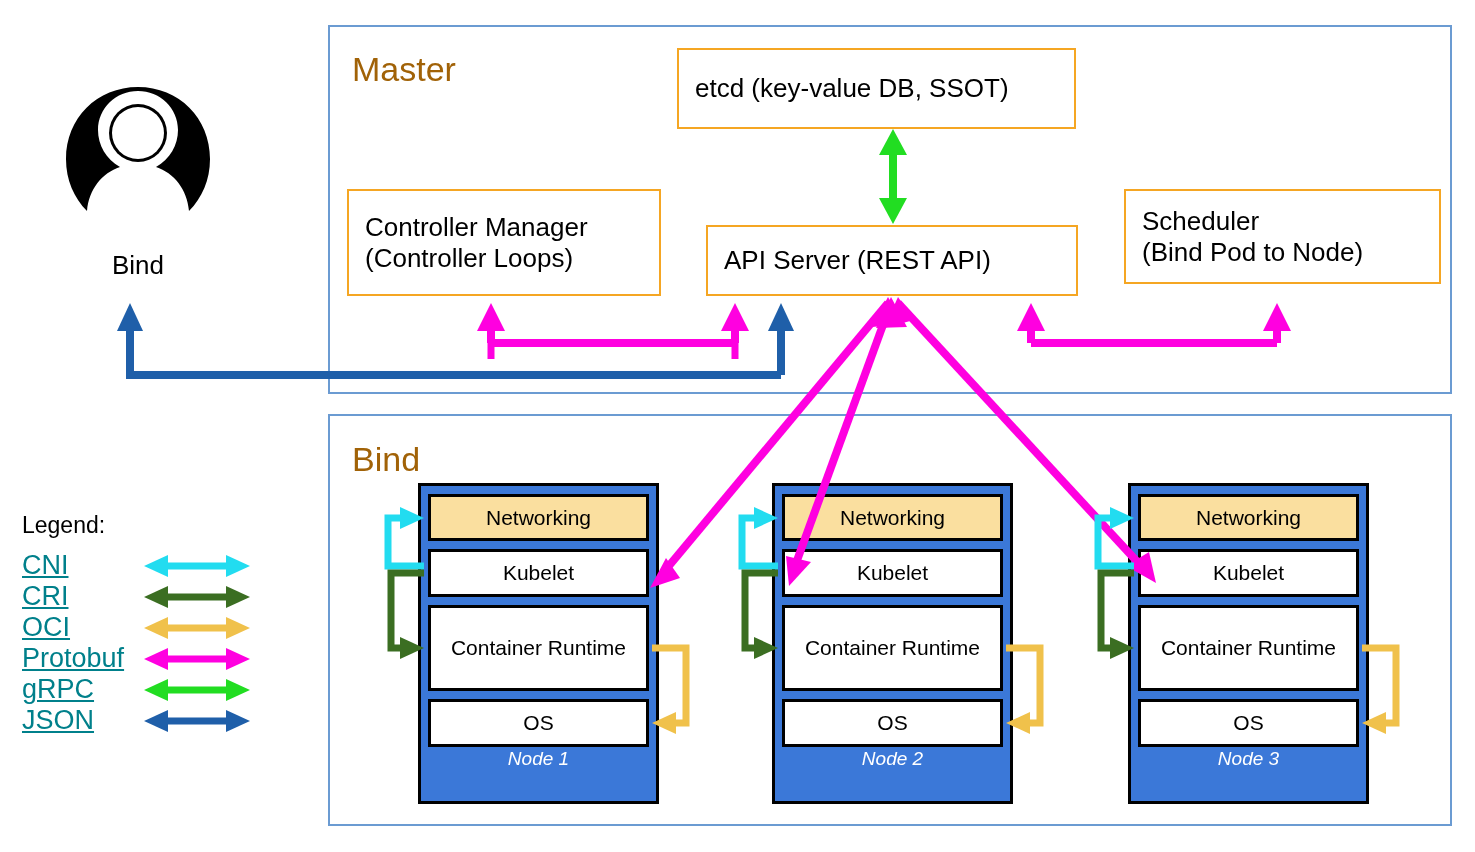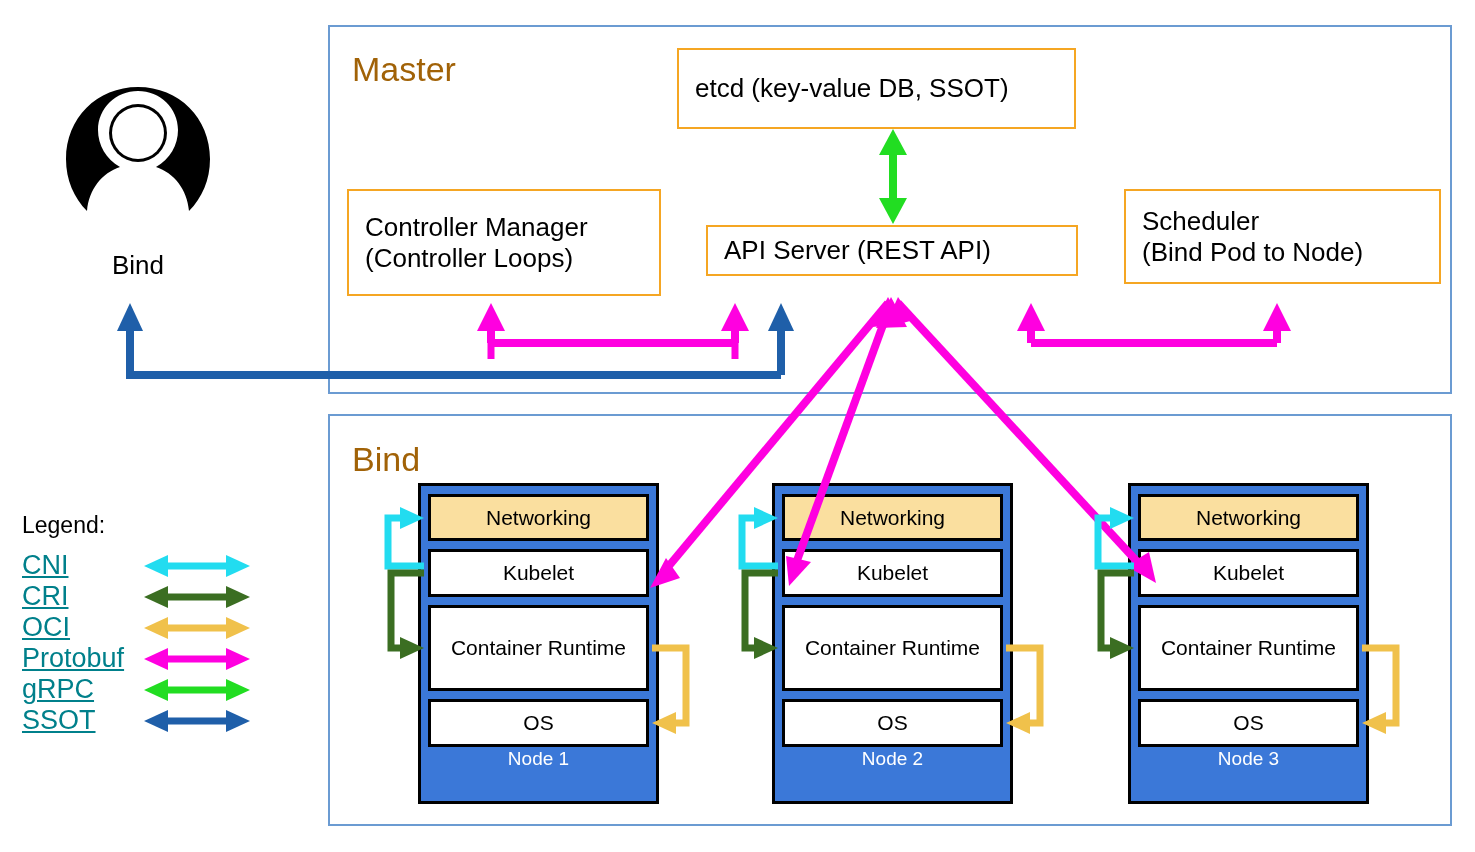--- a/index.html
+++ b/index.html
@@ -12,21 +12,21 @@
   .orange-box{position:absolute;border:2px solid #f5a623;background:#fff;box-sizing:border-box;
     display:flex;align-items:center;justify-content:center;text-align:center;
     font-size:26px;color:#000;line-height:1.18;}
   .orange-box.left{justify-content:flex-start;padding-left:16px;text-align:left;}
 
   .node-box{position:absolute;background:#3b78d8;border:3px solid #000;box-sizing:border-box;}
   .node-row{position:absolute;background:#fff;border:3px solid #000;box-sizing:border-box;
     display:flex;align-items:center;justify-content:center;text-align:center;
     font-size:21px;color:#000;line-height:1.12;}
   .node-row.net{background:#fadf9f;}
-  .node-label{position:absolute;left:0;right:0;text-align:center;color:#fff;font-size:19px;}
+  .node-label{position:absolute;left:0;right:0;text-align:center;color:#fff;font-size:19px;font-style:italic;}
 
   .user-avatar{position:absolute;}
   .user-caption{position:absolute;font-size:26px;color:#000;text-align:center;}
 
   .legend{position:absolute;}
   .legend-title{font-size:23px;color:#000;margin-bottom:11px;}
   .legend-row{display:flex;align-items:center;height:31px;}
   .legend-name{width:120px;font-size:27px;color:#00808b;text-decoration:underline;line-height:1;}
   .legend-arrow{width:110px;height:24px;}
 
@@ -55,21 +55,21 @@
 
   <div class="orange-box left" style="left:677px;top:48px;width:399px;height:81px;">
     <span>etcd (key-value DB, SSOT)</span>
   </div>
 
   <div class="orange-box left" style="left:347px;top:189px;width:314px;height:107px;">
     <span style="white-space:pre-line;">Controller Manager
 (Controller Loops)</span>
   </div>
 
-  <div class="orange-box left" style="left:706px;top:225px;width:372px;height:51px;">
+  <div class="orange-box left" style="left:706px;top:225px;width:372px;height:71px;">
     <span>API Server (REST API)</span>
   </div>
 
   <div class="orange-box left" style="left:1124px;top:189px;width:317px;height:95px;">
     <span style="white-space:pre-line;">Scheduler
 (Bind Pod to Node)</span>
   </div>
 
   <div class="container-box" style="left:328px;top:414px;width:1124px;height:412px;"></div>
   <div class="container-title" style="left:352px;top:442px;">Bind</div>
@@ -158,21 +158,21 @@
     </div>
     <div class="legend-row">
       <span class="legend-name">gRPC</span>
       <svg class="legend-arrow" viewBox="0 0 110 24">
         <line x1="22" y1="12" x2="88" y2="12" stroke="#22dd22" stroke-width="7"></line>
         <polygon points="2,12 26,1 26,23" fill="#22dd22"></polygon>
         <polygon points="108,12 84,1 84,23" fill="#22dd22"></polygon>
       </svg>
     </div>
     <div class="legend-row">
-      <span class="legend-name">SSOT</span>
+      <span class="legend-name">JSON</span>
       <svg class="legend-arrow" viewBox="0 0 110 24">
         <line x1="22" y1="12" x2="88" y2="12" stroke="#1f5fa9" stroke-width="7"></line>
         <polygon points="2,12 26,1 26,23" fill="#1f5fa9"></polygon>
         <polygon points="108,12 84,1 84,23" fill="#1f5fa9"></polygon>
       </svg>
     </div>
   </div>
 
   <svg class="overlay">
 

